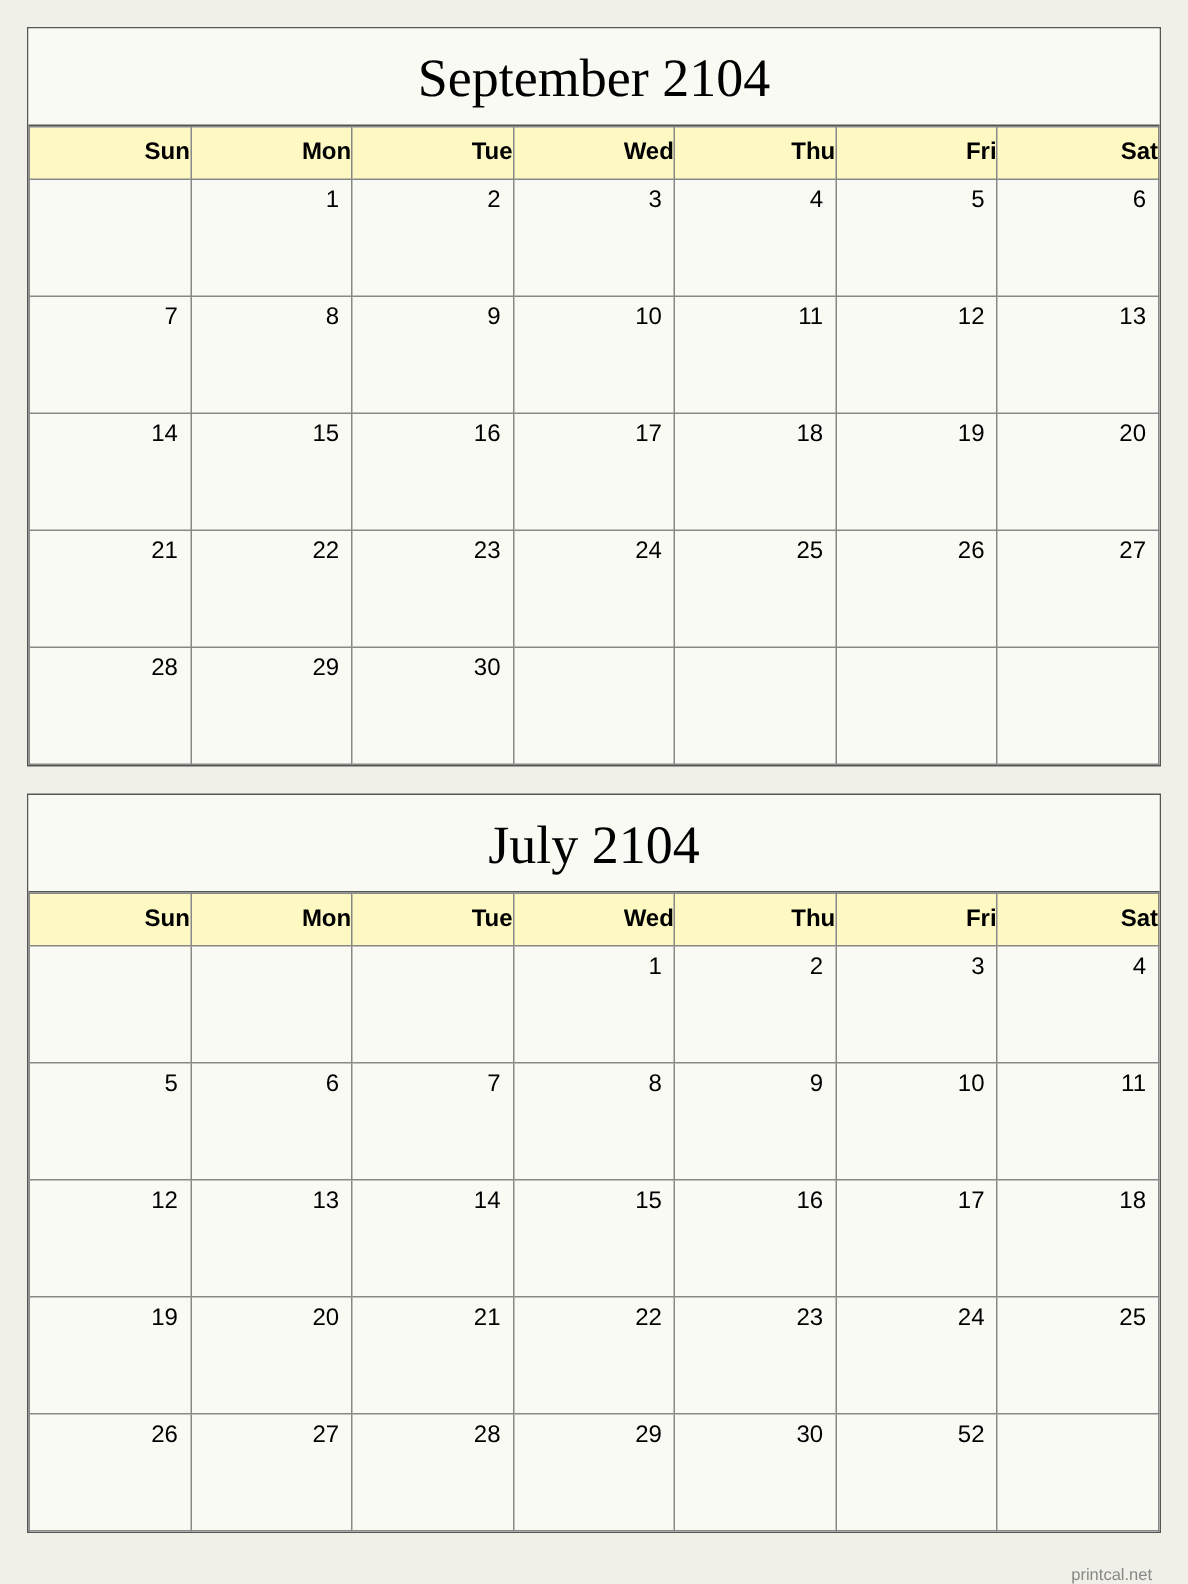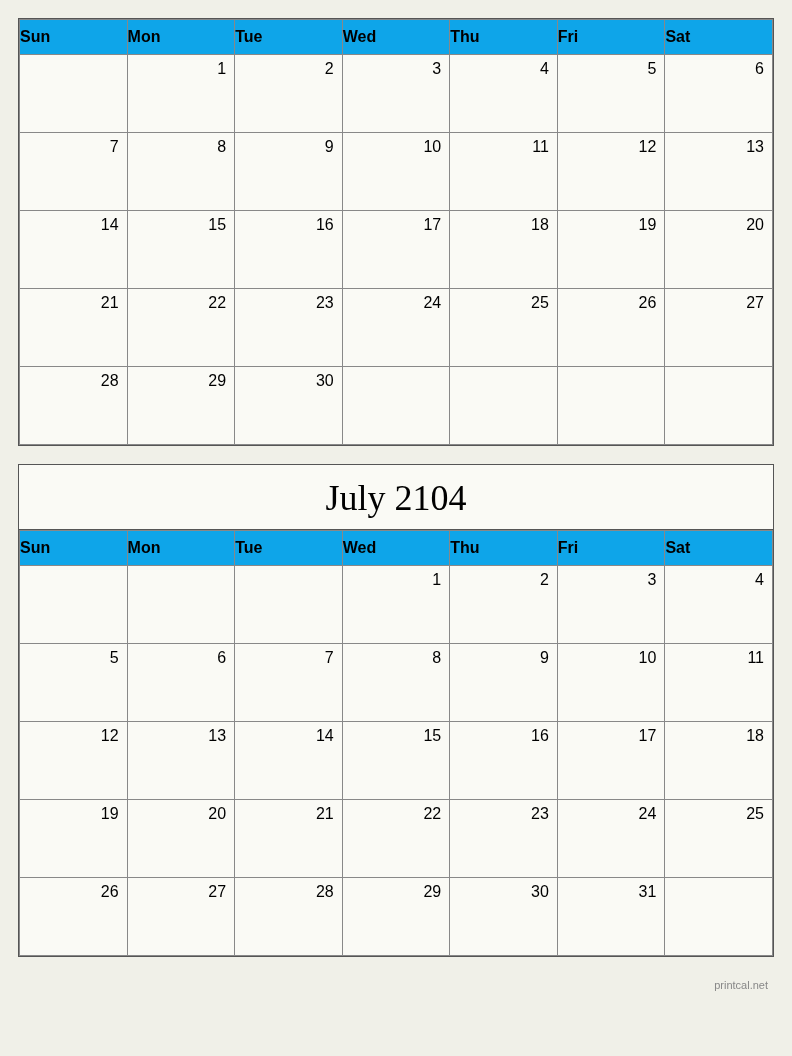--- a/index.html
+++ b/index.html
@@ -28,25 +28,25 @@
       border-bottom: 1.5px solid #555;
       background: #fafaf5;
       font-family: Georgia, serif;
     }
     .calendar-grid {
       width: 100%;
       border-collapse: collapse;
     }
     .calendar-grid th {
       border: 1px solid #888;
-      text-align: left;
+      text-align: right;
       font-size: 16px;
       font-weight: bold;
       padding: 8px 0;
-      background: #0ea5e9;
+      background: #fef9c3;
       width: calc(100% / 7);
     }
     .calendar-grid td {
       border: 1px solid #888;
       vertical-align: top;
       width: calc(100% / 7);
       height: 78px;
       padding: 5px 8px 0 0;
       text-align: right;
       font-size: 16px;
@@ -60,20 +60,21 @@
       font-size: 11px;
       color: #888;
       padding: 4px 6px 2px 0;
     }
   </style>
 </head>
 <body>
 
 <div class="calendar-container">
 <div class="calendar">
+      <div class="calendar-title">September 2104</div>
       <table class="calendar-grid">
         <thead>
           <tr>
             <th>Sun</th>
             <th>Mon</th>
             <th>Tue</th>
             <th>Wed</th>
             <th>Thu</th>
             <th>Fri</th>
             <th>Sat</th>
@@ -178,20 +179,20 @@
             <td>23</td>
             <td>24</td>
             <td>25</td>
           </tr>
           <tr>
             <td>26</td>
             <td>27</td>
             <td>28</td>
             <td>29</td>
             <td>30</td>
-            <td>31</td>
+            <td>52</td>
             <td class="empty"></td>
           </tr>
         </tbody>
       </table>
     </div>
     <div class="watermark">printcal.net</div>
   </div>
 
 </body></html>

